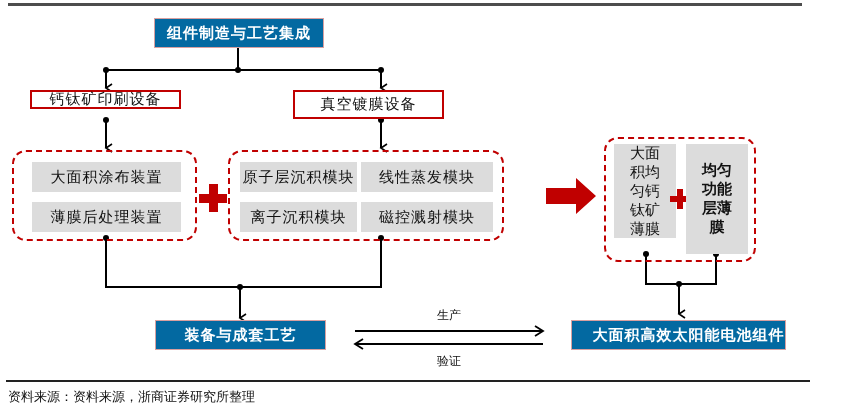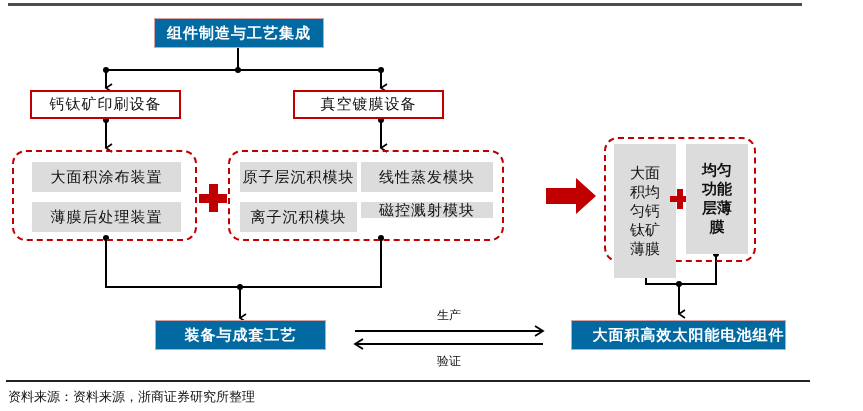--- a/index.html
+++ b/index.html
@@ -60,21 +60,21 @@
   <line x1="679" y1="284" x2="679" y2="314" stroke="#000" stroke-width="2" marker-end="url(#ah)"></line>
 
   <line x1="355" y1="331" x2="543" y2="331" stroke="#000" stroke-width="2.2" marker-end="url(#ahr)"></line>
   <line x1="543" y1="344" x2="355" y2="344" stroke="#000" stroke-width="2.2" marker-end="url(#ahr)"></line>
 </svg>
 
 <div class="abs redbox" style="left:154px;top:18px;width:170px;height:30px;">
   <span>组件制造与工艺集成</span>
 </div>
 
-<div class="abs outbox" style="left:30px;top:90px;width:151px;height:29px;">
+<div class="abs outbox" style="left:30px;top:90px;width:151px;height:19px;">
   <span>钙钛矿印刷设备</span>
 </div>
 <div class="abs outbox" style="left:293px;top:90px;width:151px;height:29px;">
   <span>真空镀膜设备</span>
 </div>
 
 <div class="abs dashed" style="left:12px;top:150px;width:185px;height:91px;"></div>
 <div class="abs gray" style="left:32px;top:162px;width:149px;height:30px;">
   <span>大面积涂布装置</span>
 </div>
@@ -90,30 +90,30 @@
 <div class="abs dashed" style="left:228px;top:150px;width:276px;height:91px;"></div>
 <div class="abs gray" style="left:240px;top:162px;width:117px;height:30px;">
   <span>原子层沉积模块</span>
 </div>
 <div class="abs gray" style="left:361px;top:162px;width:132px;height:30px;">
   <span>线性蒸发模块</span>
 </div>
 <div class="abs gray" style="left:240px;top:202px;width:117px;height:30px;">
   <span>离子沉积模块</span>
 </div>
-<div class="abs gray" style="left:361px;top:202px;width:132px;height:16px;">
+<div class="abs gray" style="left:361px;top:202px;width:132px;height:30px;">
   <span>磁控溅射模块</span>
 </div>
 
 <svg class="abs" style="left:546px;top:178px;" width="52" height="36">
   <polygon points="0,10 30,10 30,0 50,18 30,36 30,26 0,26" fill="#c00000"></polygon>
 </svg>
 
 <div class="abs dashed" style="left:604px;top:137px;width:152px;height:125px;"></div>
-<div class="abs gray-v" style="left:614px;top:144px;width:62px;height:134px;">
+<div class="abs gray-v" style="left:614px;top:144px;width:62px;height:94px;">
   <span style="display:block;width:38px;word-break:break-all;">大面积均匀钙钛矿薄膜</span>
 </div>
 <div class="abs" style="left:670px;top:189px;width:20px;height:20px;">
   <div class="abs" style="left:7px;top:0;width:6px;height:20px;background:#c00000;"></div>
   <div class="abs" style="left:0;top:7px;width:20px;height:6px;background:#c00000;"></div>
 </div>
 <div class="abs gray-v" style="left:686px;top:144px;width:62px;height:110px;font-weight:bold;">
   <span style="display:block;width:38px;word-break:break-all;">均匀功能层薄膜</span>
 </div>
 

